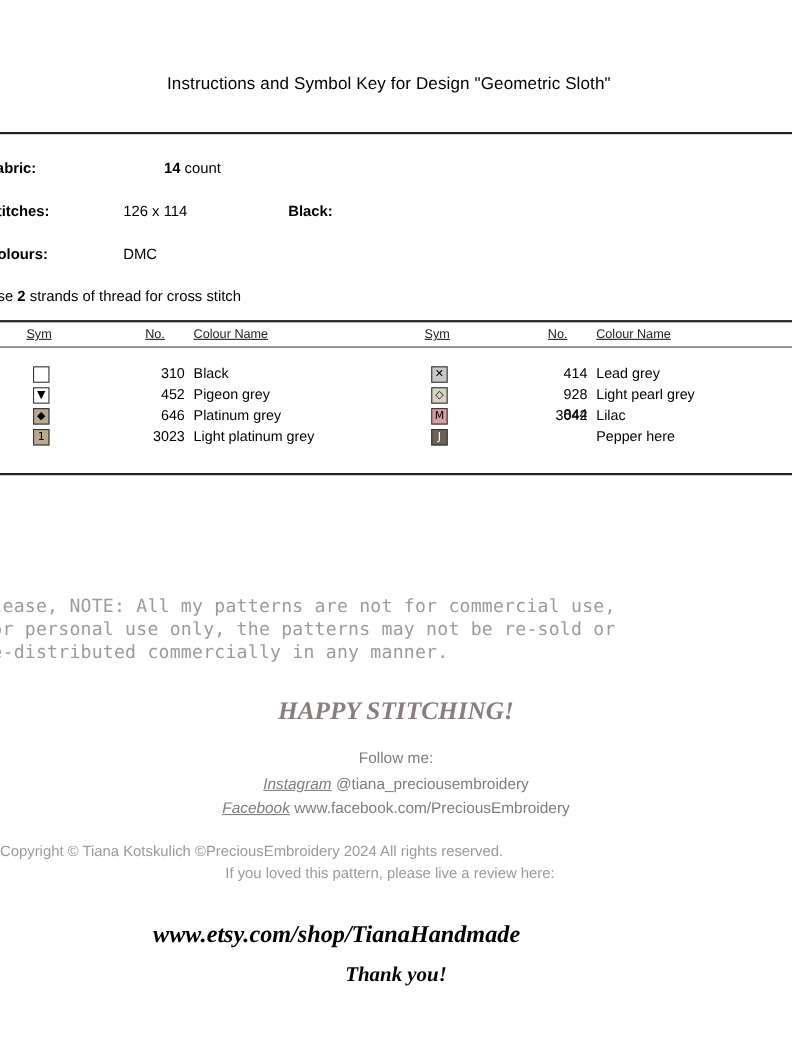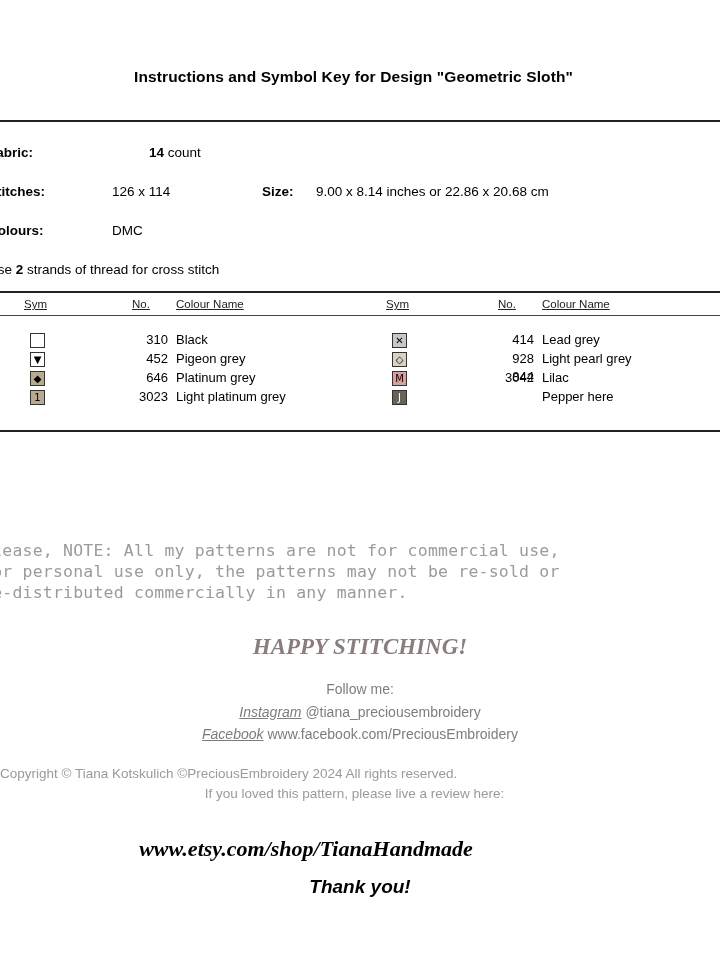--- a/index.html
+++ b/index.html
@@ -25,21 +25,21 @@
   }
 
   
   .title {
     position: absolute;
     left: 0;
     top: 68px;
     width: 707px;
     text-align: center;
     font-size: 15.5px;
-    font-weight: bold;
+    font-weight: normal;
     letter-spacing: 0.1px;
   }
 
   .rule {
     position: absolute;
     left: 0;
     width: 720px;
     height: 0;
     border-top: 2px solid #222;
   }
@@ -199,21 +199,21 @@
     font-size: 22px;
     color: #000;
   }
 
   .thanks {
     position: absolute;
     left: 0;
     top: 876px;
     width: 720px;
     text-align: center;
-    font-family: Liberation Sans, sans-serif;
+    font-family: Liberation Serif, serif;
     font-style: italic;
     font-weight: bold;
     font-size: 19px;
     color: #000;
   }
 </style>
 </head>
 <body>
 
 <div class="page">
@@ -221,22 +221,21 @@
   <div class="title">Instructions and Symbol Key for Design "Geometric Sloth"</div>
 
   <div class="rule rule-top"></div>
 
   <div class="info-label lbl-fabric">Fabric:</div>
   <div class="info-value val-fabric"><b>14</b> <span>count</span></div>
 
   <div class="info-label lbl-stitches">Stitches:</div>
   <div class="info-value val-stitches">126 x 114</div>
 
-  <div class="info-label lbl-size">Size:</div>
-  <div class="info-value val-size">9.00 x 8.14 inches or 22.86 x 20.68 cm</div>
+  <div class="info-label lbl-size">Black:</div>
 
   <div class="info-label lbl-colours">Colours:</div>
   <div class="info-value val-colours">DMC</div>
 
   <div class="strands-line"><span>Use</span> <b>2</b> <span>strands of thread for cross stitch</span></div>
 
   <div class="rule rule-mid"></div>
 
   <div class="key-head kh-sym-1">Sym</div>
   <div class="key-head kh-no-1">No.</div>

